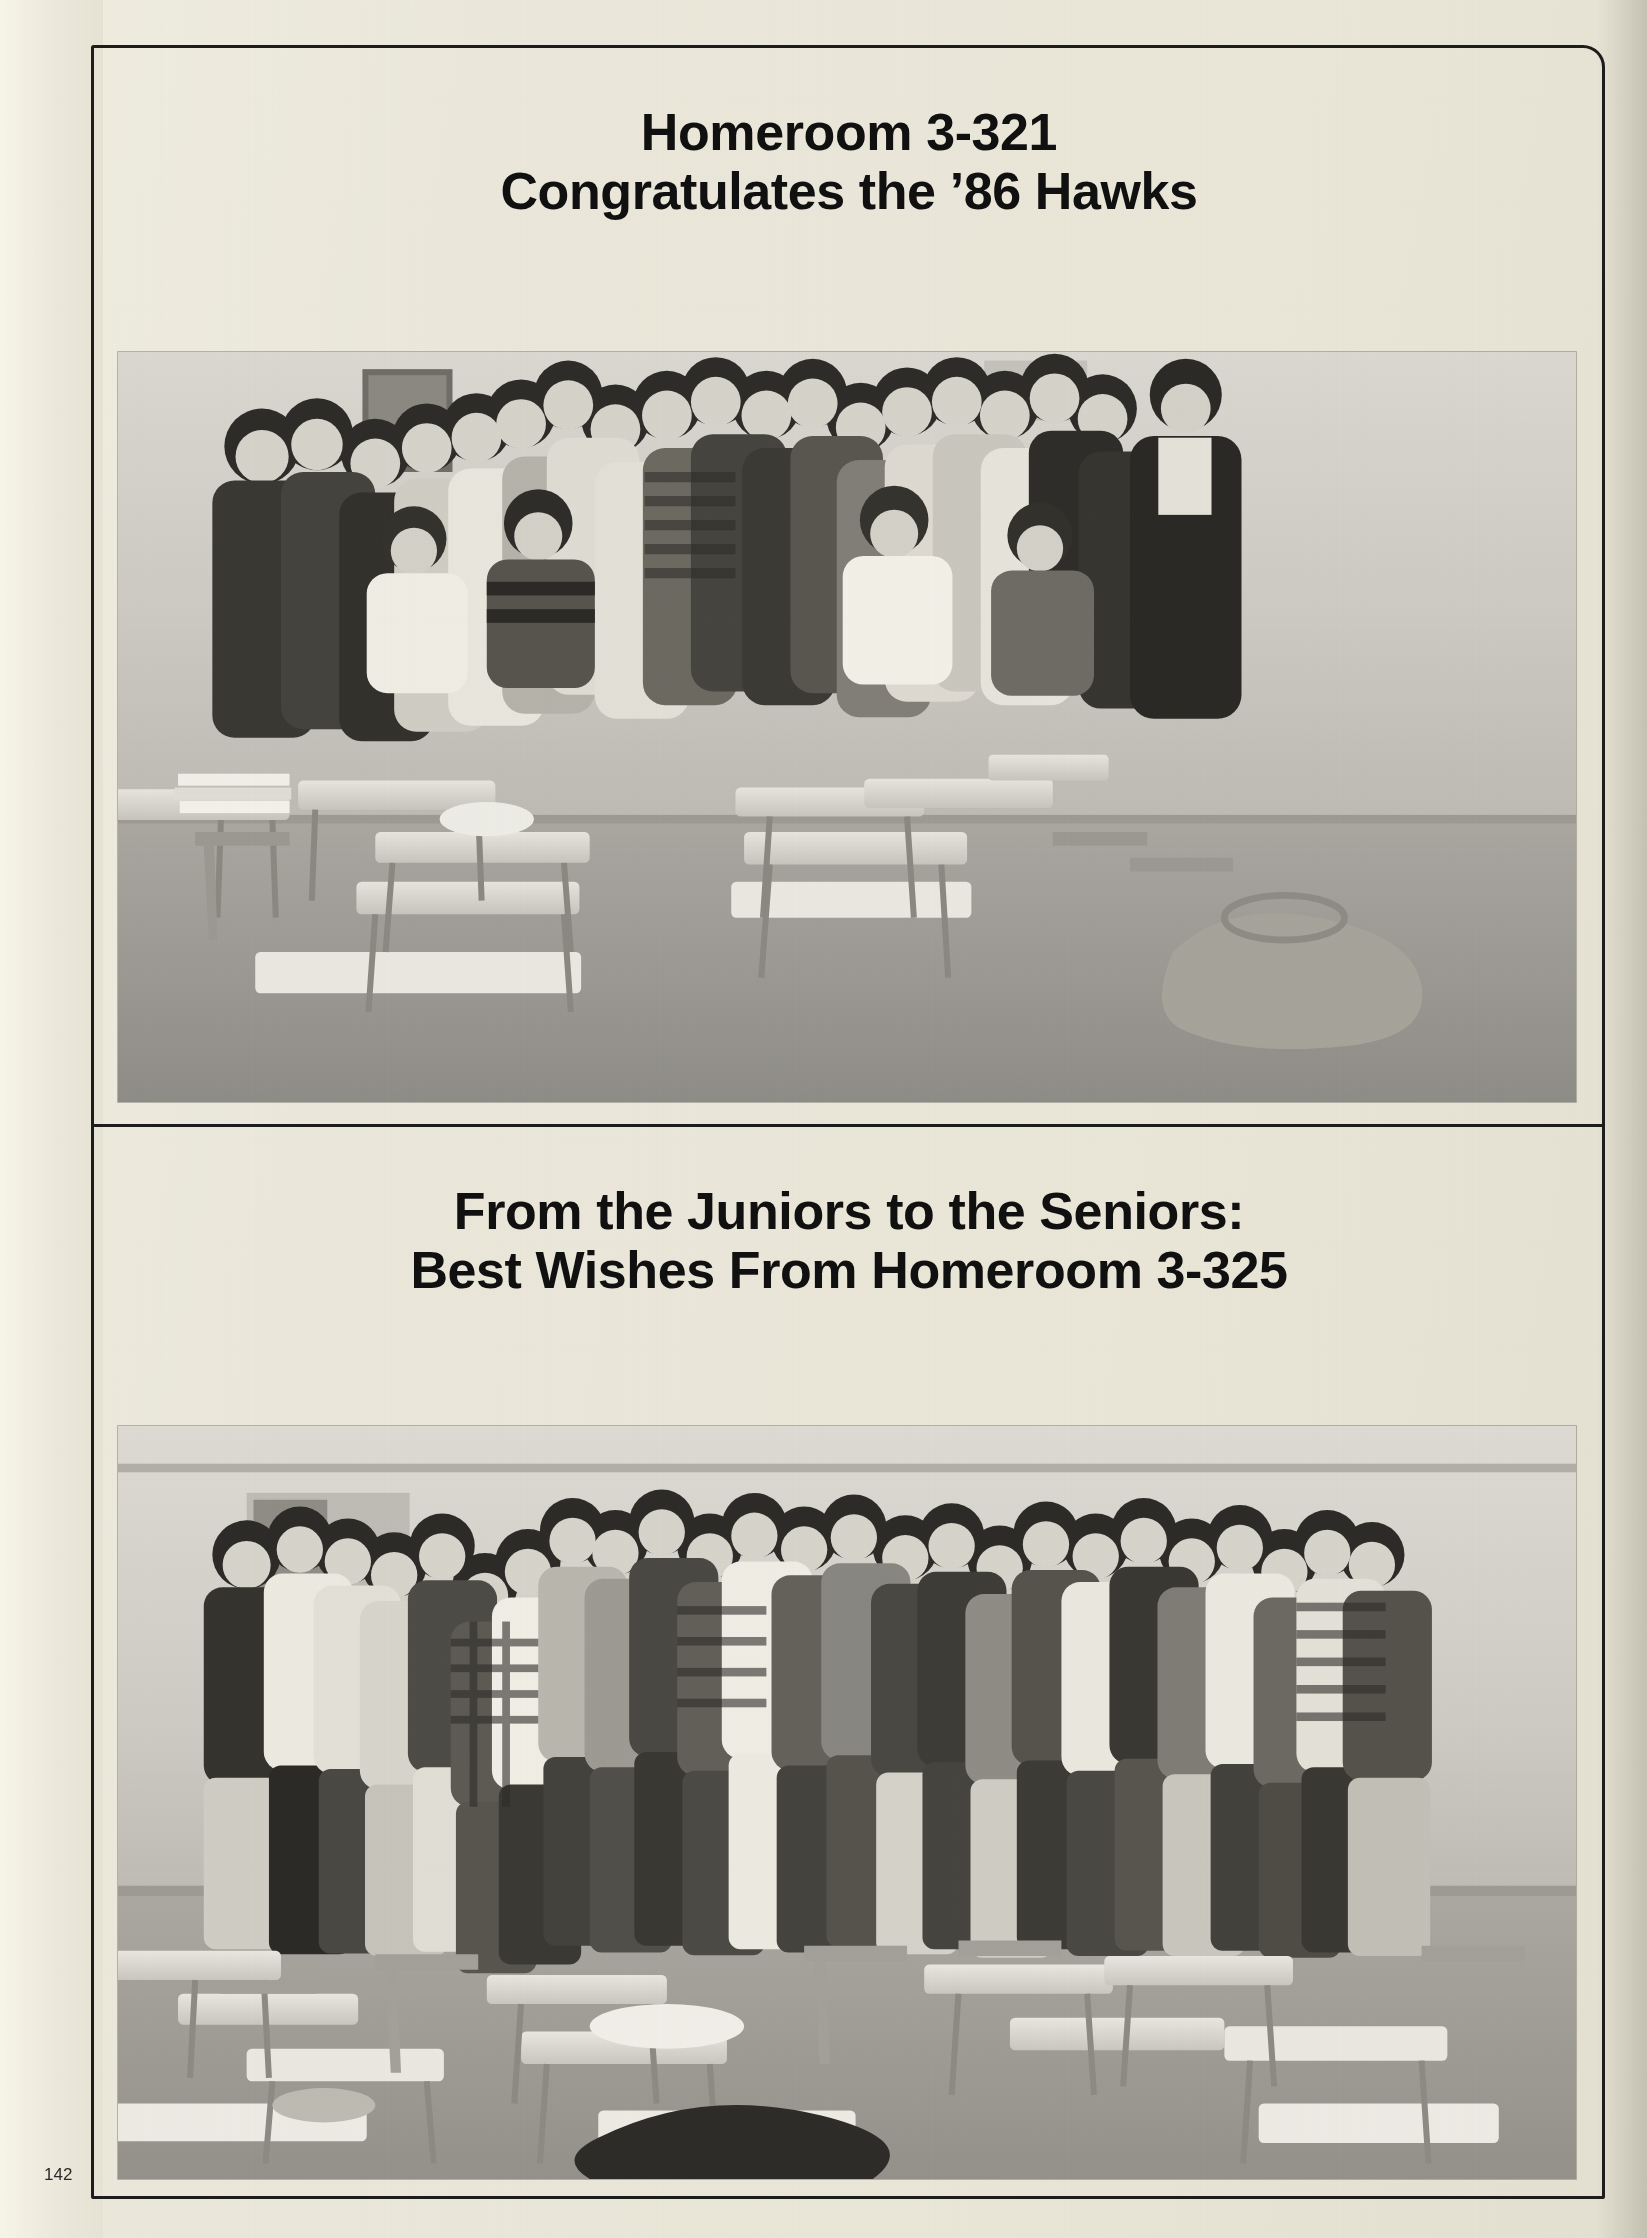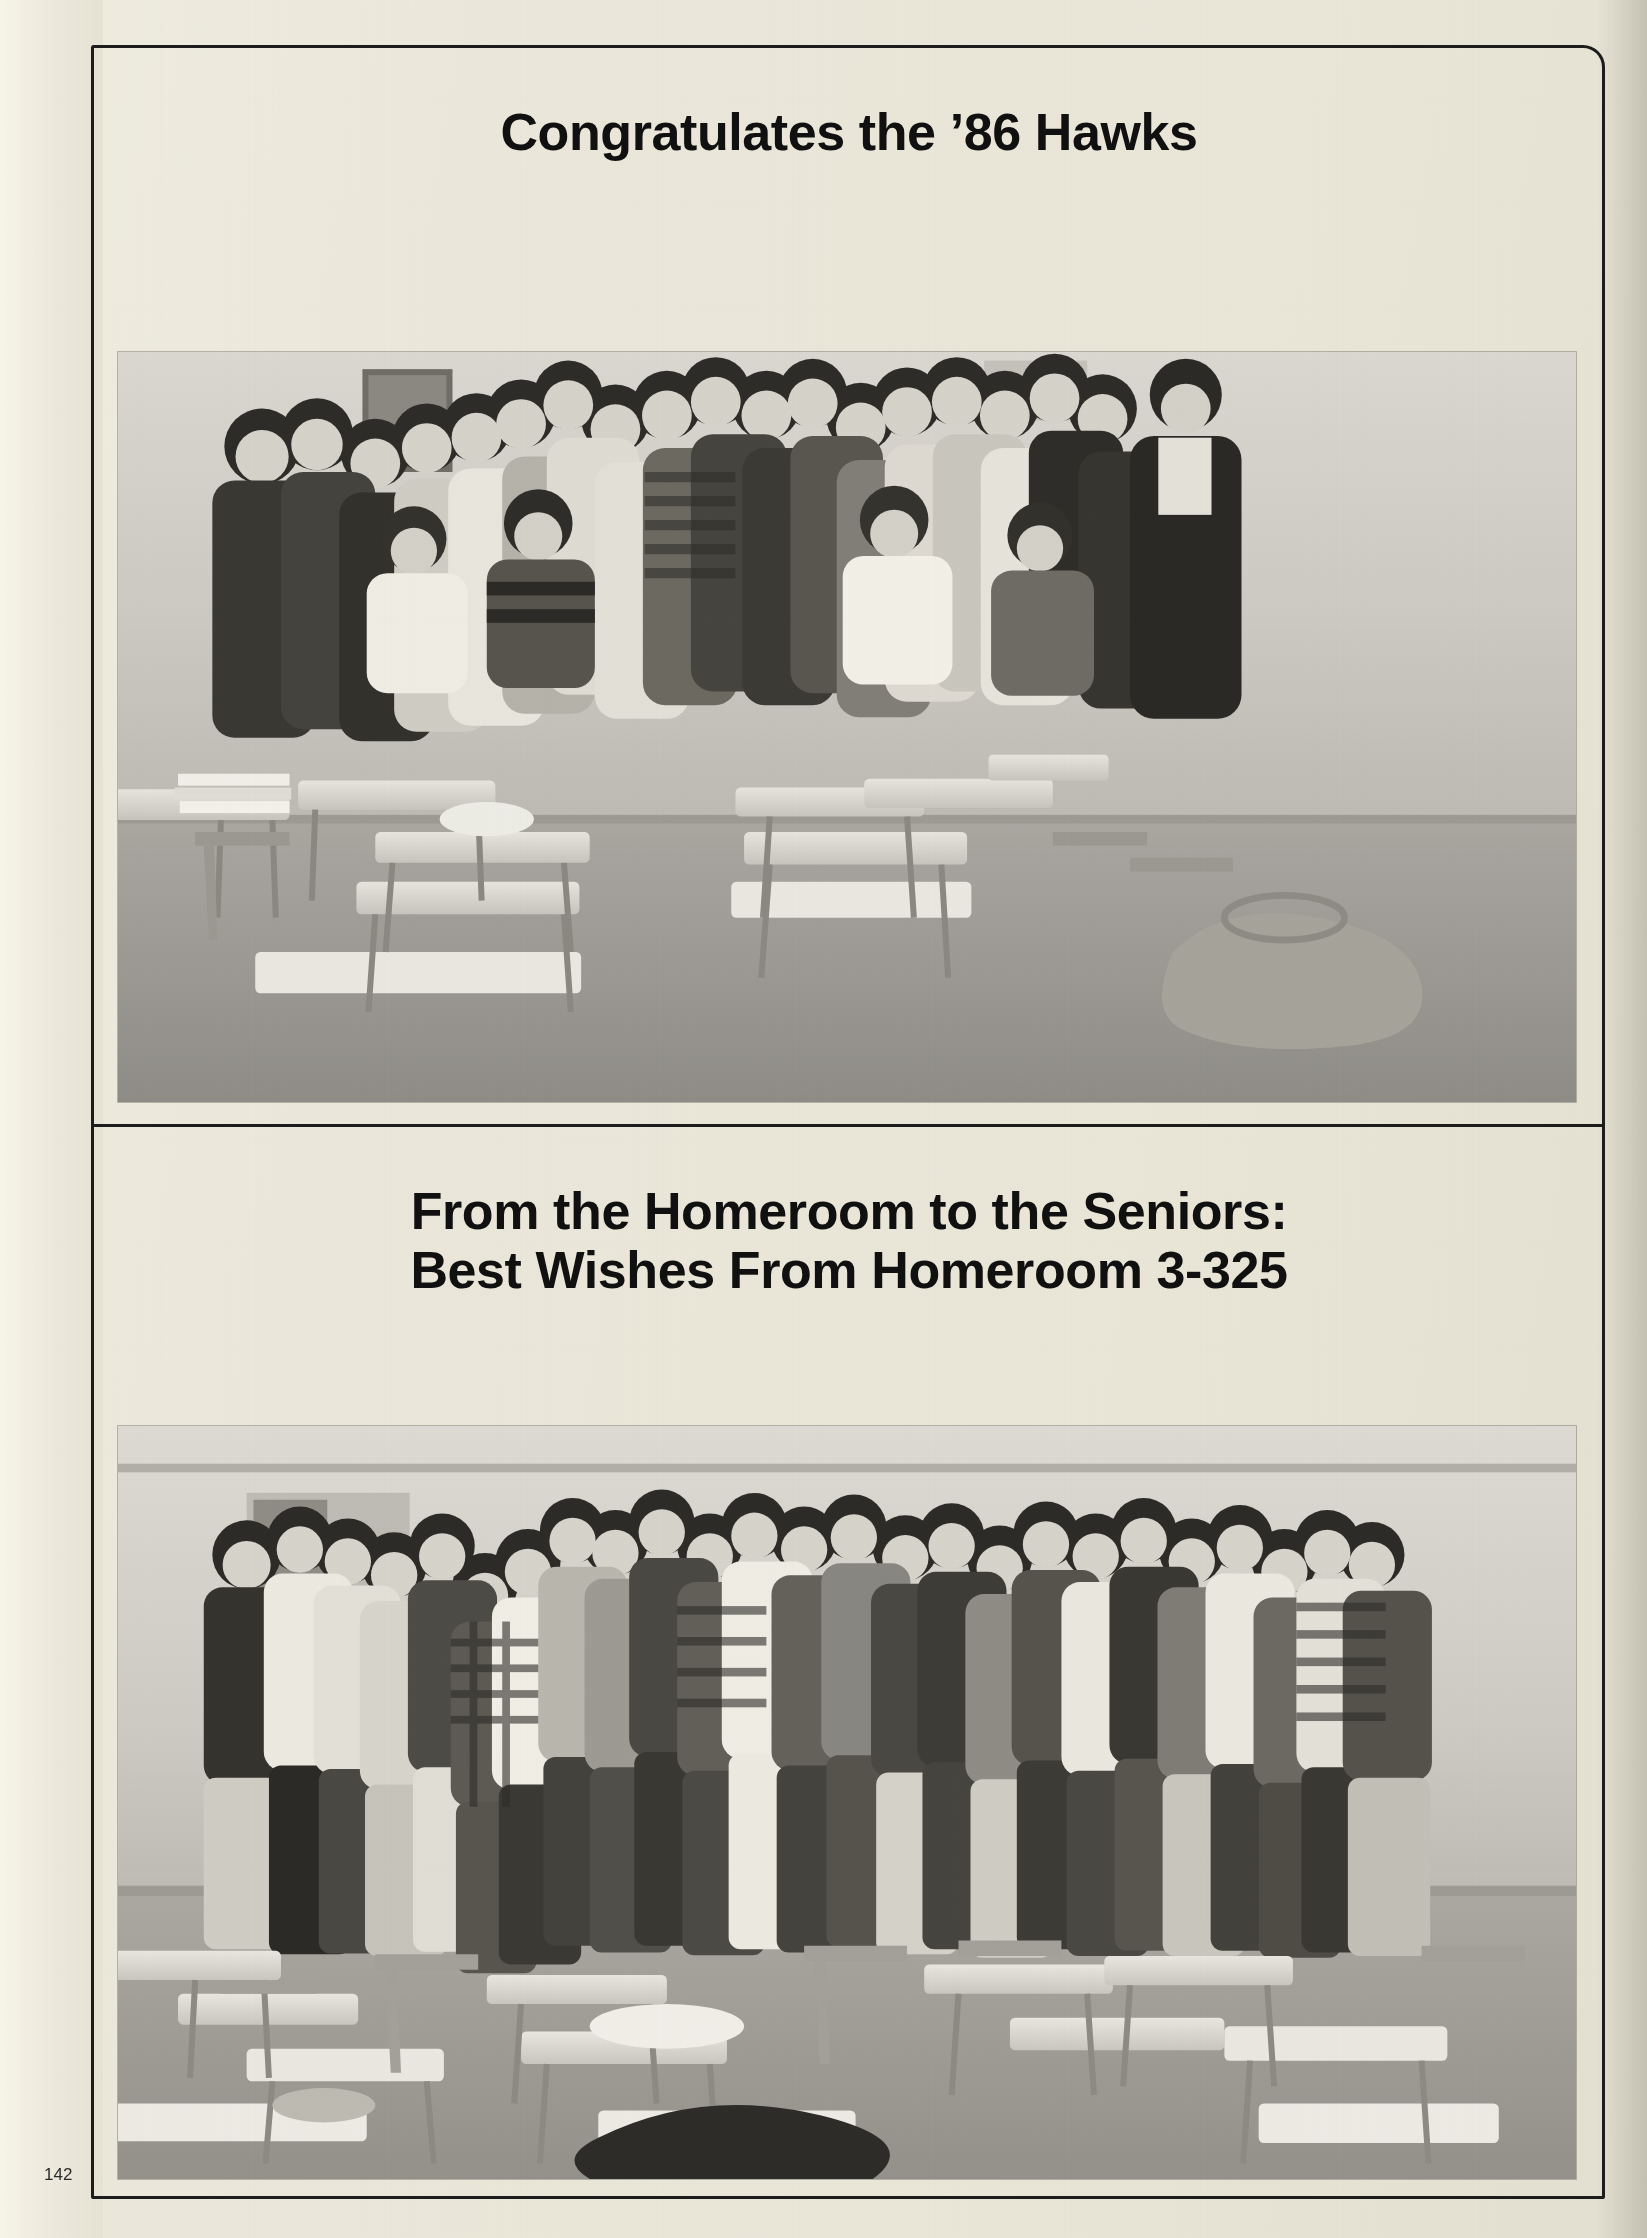--- a/index.html
+++ b/index.html
@@ -125,20 +125,21 @@
 <body>
 
 <div class="page">
   <div class="page-sheen"></div>
   <div class="page-rightedge"></div>
 
   <div class="frame"></div>
   <div class="frame-divider"></div>
 
   <div class="panel-heading" id="heading-top">
+    <span class="line">Homeroom 3-321</span>
     <span class="line">Congratulates the ’86 Hawks</span>
   </div>
 
   <div class="photo" id="photo-top">
     <svg viewBox="0 0 1700 875" preserveAspectRatio="none" aria-hidden="true">
       <defs>
         <linearGradient id="wallTop" x1="0" y1="0" x2="0" y2="1">
           <stop offset="0%" stop-color="#d9d7d0"></stop>
           <stop offset="55%" stop-color="#cbc9c2"></stop>
           <stop offset="100%" stop-color="#bbb9b2"></stop>
@@ -294,21 +295,21 @@
       <path d="M1230 700 q60 -60 170 -40 q110 20 120 80 q10 60 -90 70 q-120 12 -190 -20 q-40 -20 -10 -90z" fill="#a6a39b"></path>
       <ellipse cx="1360" cy="660" rx="70" ry="26" fill="none" stroke="#8d8b84" stroke-width="8"></ellipse>
 
       <ellipse cx="430" cy="545" rx="55" ry="20" fill="#ecebe4"></ellipse>
 
       <rect x="0" y="0" width="1700" height="875" fill="url(#grainT)" opacity="0.0"></rect>
     </svg>
   </div>
 
   <div class="panel-heading" id="heading-bottom">
-    <span class="line">From the Homeroom to the Seniors:</span>
+    <span class="line">From the Juniors to the Seniors:</span>
     <span class="line">Best Wishes From Homeroom 3-325</span>
   </div>
 
   <div class="photo" id="photo-bottom">
     <svg viewBox="0 0 1700 878" preserveAspectRatio="none" aria-hidden="true">
       <defs>
         <linearGradient id="wallBot" x1="0" y1="0" x2="0" y2="1">
           <stop offset="0%" stop-color="#dcdad3"></stop>
           <stop offset="60%" stop-color="#cdcbc4"></stop>
           <stop offset="100%" stop-color="#bcbab3"></stop>

